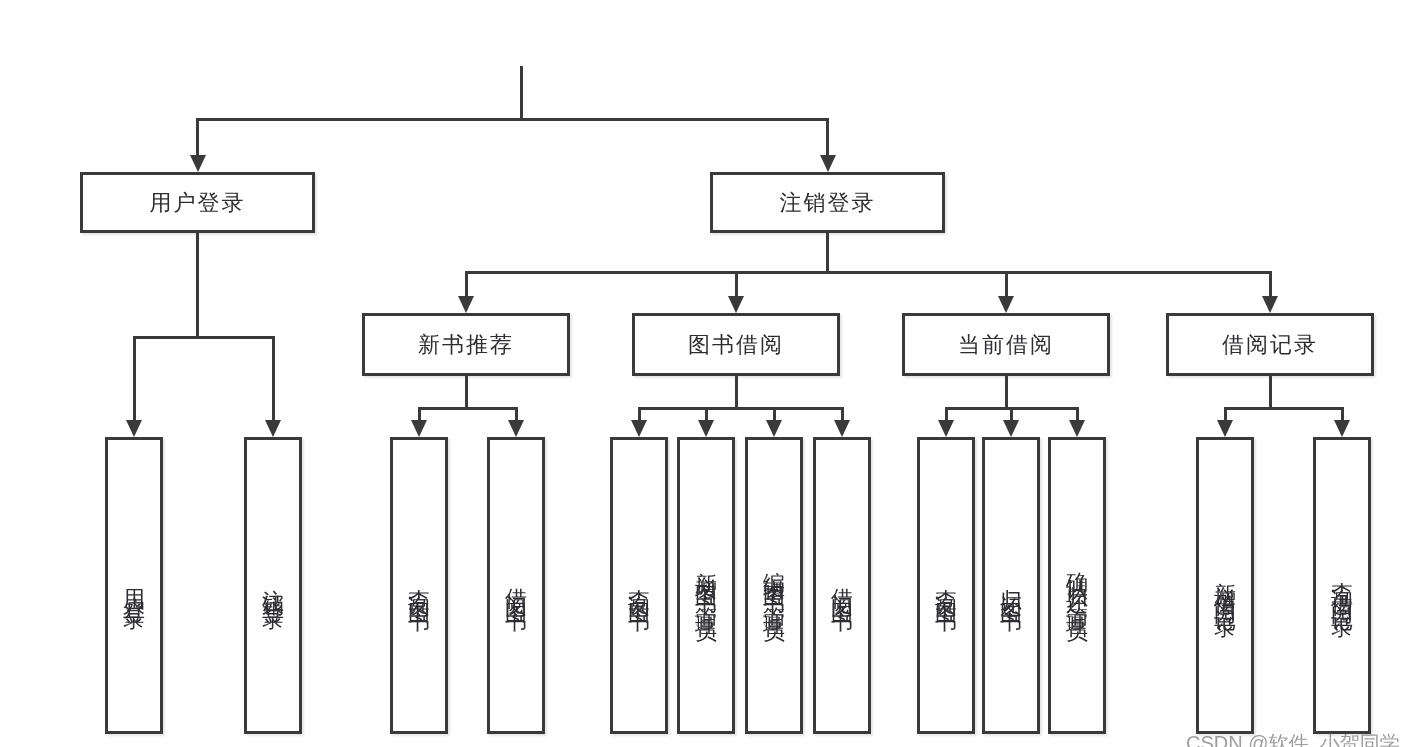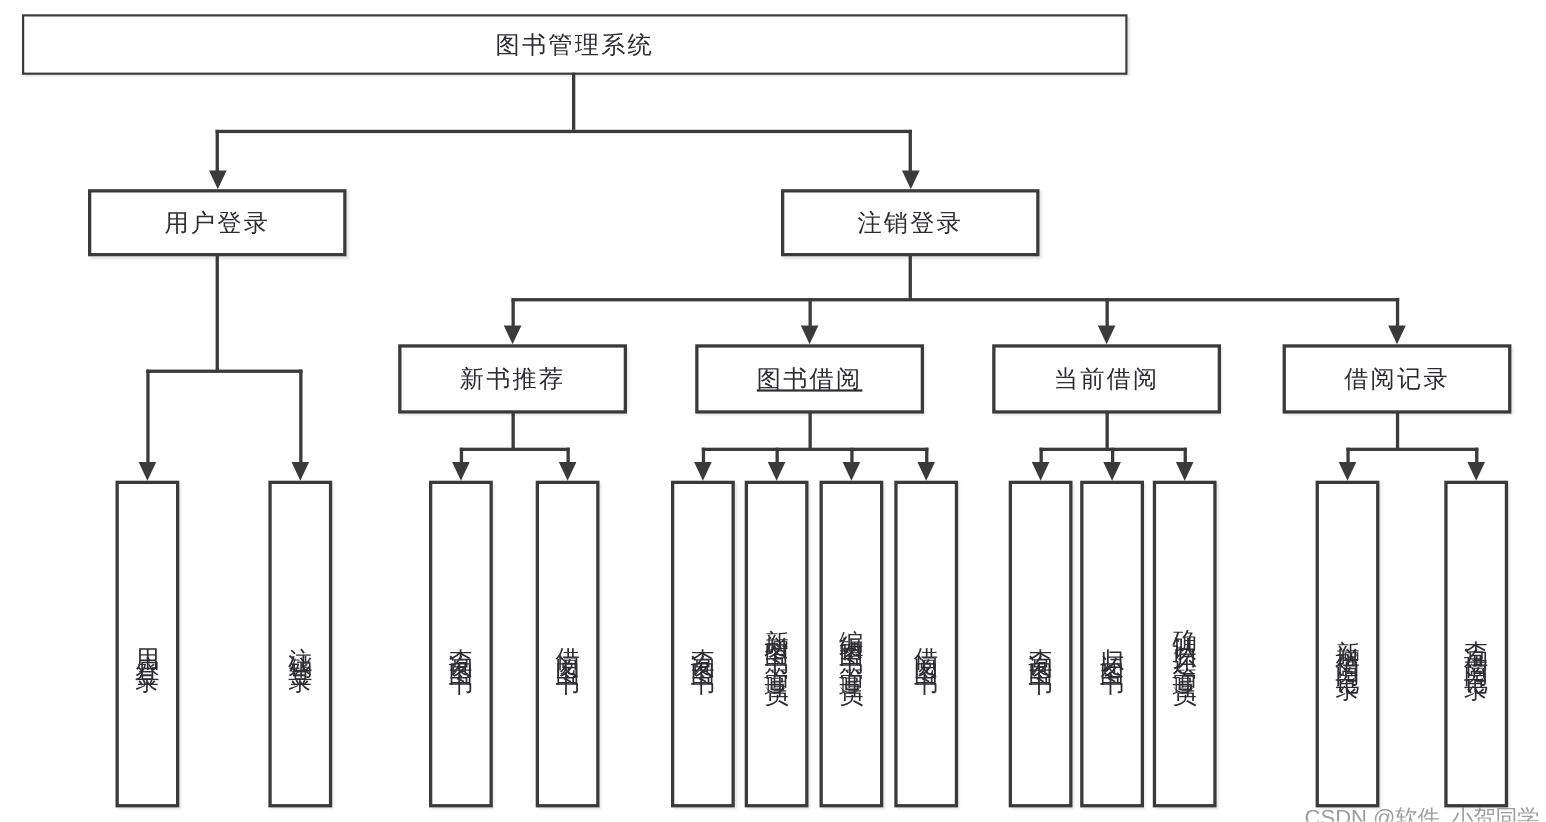--- a/index.html
+++ b/index.html
@@ -70,36 +70,33 @@
     white-space: nowrap;
     z-index: 5;
     margin-top: 16px;
   }
 </style>
 </head>
 <body>
 
 <div class="canvas">
 
-  <div class="node root-box" style="left:20px; top:13px; width:1005px; height:55px;">
-    <span class="label">图书管理系统</span>
-  </div>
 
   <div class="node" style="left:80px; top:172px; width:235px; height:61px;">
     <span class="label">用户登录</span>
   </div>
 
   <div class="node" style="left:710px; top:172px; width:235px; height:61px;">
     <span class="label">注销登录</span>
   </div>
 
   <div class="node" style="left:362px; top:313px; width:208px; height:63px;">
     <span class="label">新书推荐</span>
   </div>
-  <div class="node" style="left:632px; top:313px; width:208px; height:63px;text-decoration:underline;">
+  <div class="node" style="left:632px; top:313px; width:208px; height:63px;">
     <span class="label">图书借阅</span>
   </div>
   <div class="node" style="left:1166px; top:313px; width:208px; height:63px;">
     <span class="label">借阅记录</span>
   </div>
   <div class="node" style="left:902px; top:313px; width:208px; height:63px;">
     <span class="label">当前借阅</span>
   </div>
 
   <div class="node leaf" style="left:105px; top:437px; width:58px; height:297px;">

